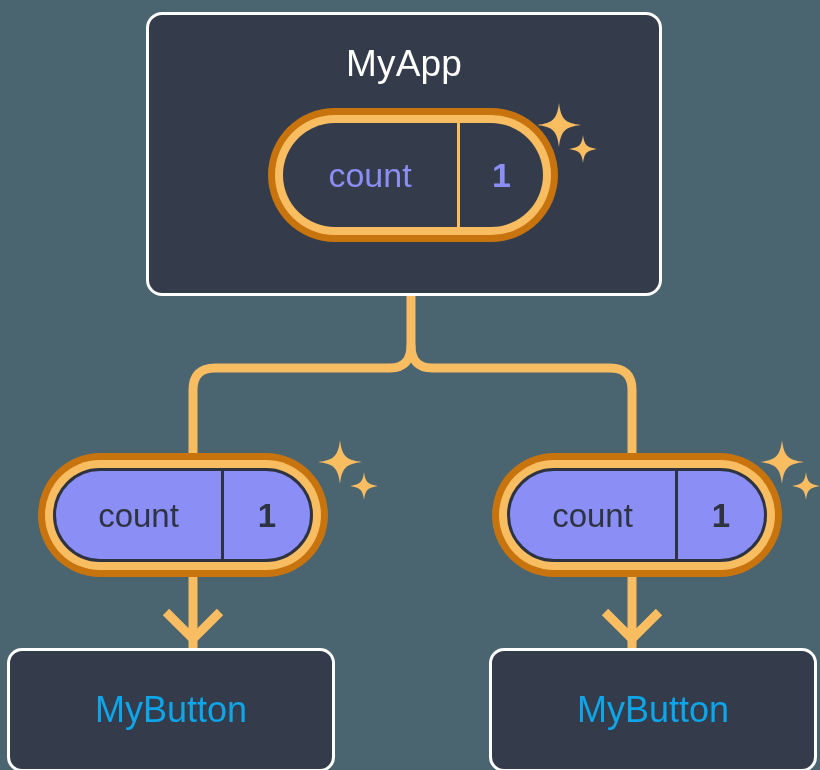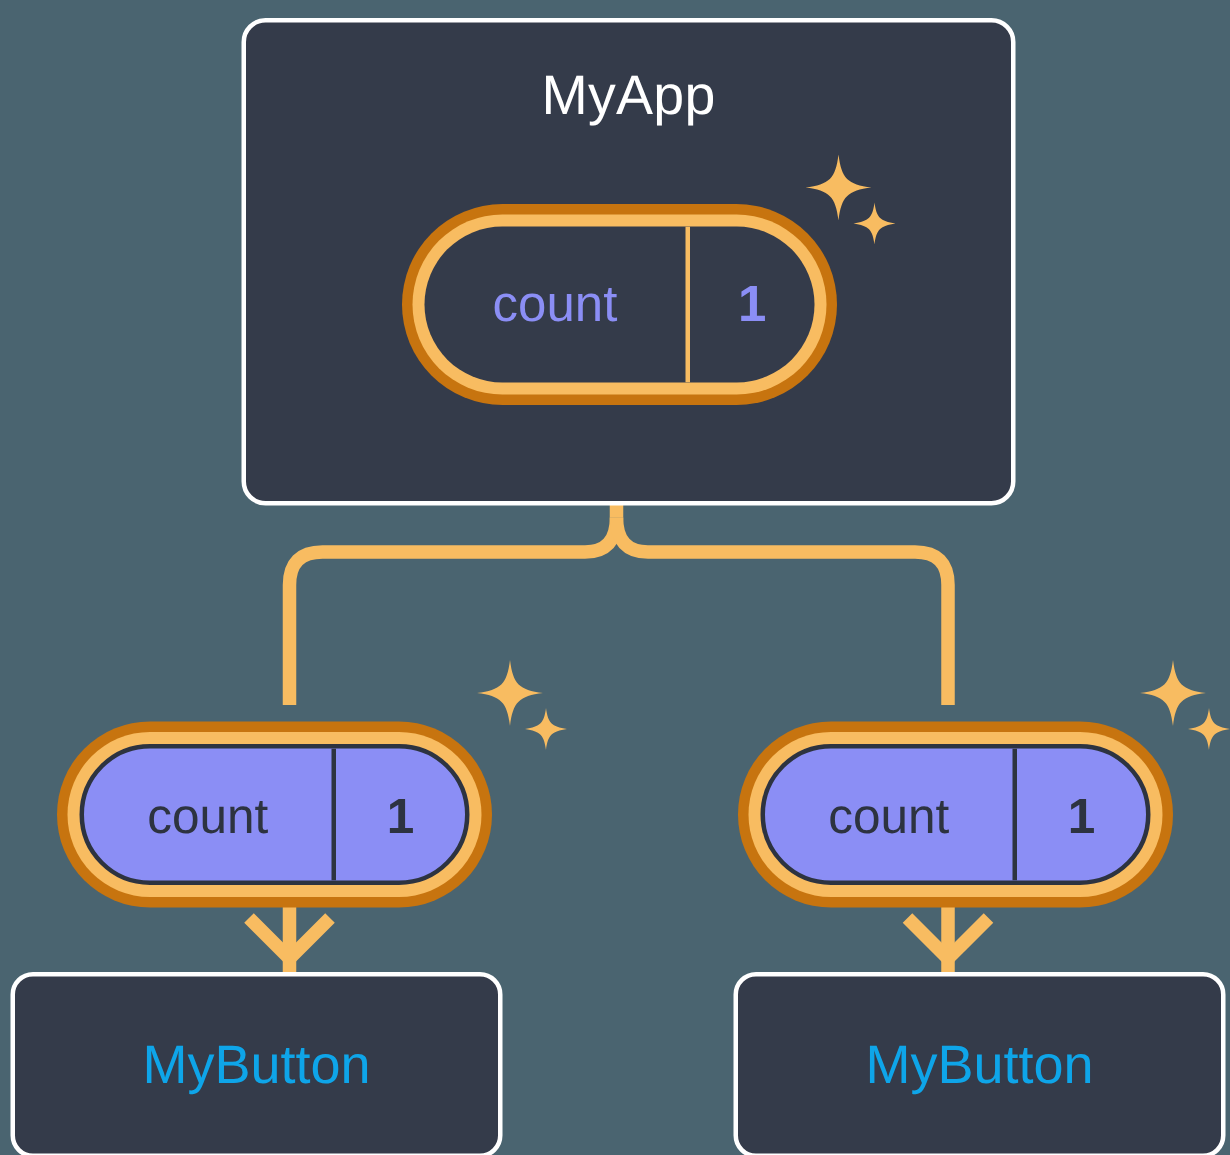--- a/index.html
+++ b/index.html
@@ -37,24 +37,24 @@
     background: #343b4a;
     border: 3px solid #ffffff;
     border-radius: 16px;
     z-index: 2;
     display: flex;
     flex-direction: column;
     align-items: center;
   }
 
   #card-myapp {
-    left: 161px;
+    left: 146px;
     top: 12px;
     width: 516px;
-    height: 325px;
+    height: 284px;
     justify-content: flex-start;
   }
 
   .card-title {
     color: #ffffff;
     font-size: 37px;
     font-weight: 400;
     letter-spacing: 0.2px;
     margin-top: 30px;
     line-height: 1;
@@ -85,21 +85,20 @@
   }
 
   
   .pill {
     position: relative;
     box-sizing: border-box;
     border-radius: 999px;
     background: #c7740f;
     padding: 7px;
     display: block;
-    margin-top: 28px;
   }
   
   .pill-inner {
     box-sizing: border-box;
     border-radius: 999px;
     background: #f8bc61;
     padding: 8px;
     height: 100%;
     display: block;
   }

